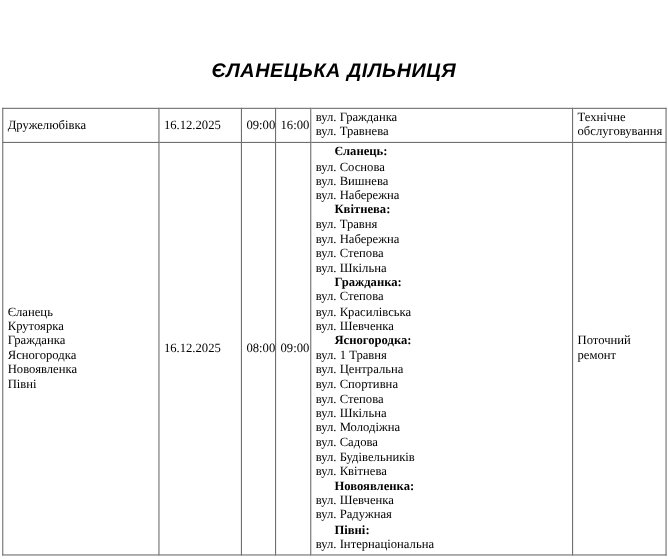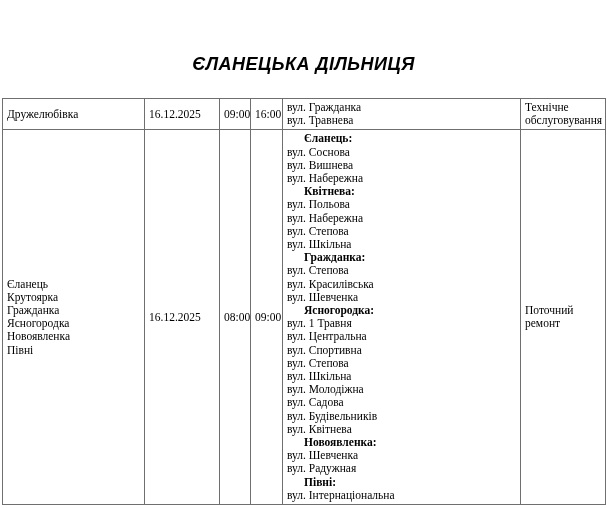--- a/index.html
+++ b/index.html
@@ -92,21 +92,21 @@
           </td>
     <td class="cell-date">16.12.2025</td>
     <td class="cell-time">08:00</td>
     <td class="cell-time">09:00</td>
     <td class="cell-streets">
             <div class="line bold">Єланець:</div>
             <div class="line">вул. Соснова</div>
             <div class="line">вул. Вишнева</div>
             <div class="line">вул. Набережна</div>
             <div class="line bold">Квітнева:</div>
-            <div class="line">вул. Польова</div>
+            <div class="line">вул. Травня</div>
             <div class="line">вул. Набережна</div>
             <div class="line">вул. Степова</div>
             <div class="line">вул. Шкільна</div>
             <div class="line bold">Гражданка:</div>
             <div class="line">вул. Степова</div>
             <div class="line">вул. Красилівська</div>
             <div class="line">вул. Шевченка</div>
             <div class="line bold">Ясногородка:</div>
             <div class="line">вул. 1 Травня</div>
             <div class="line">вул. Центральна</div>

